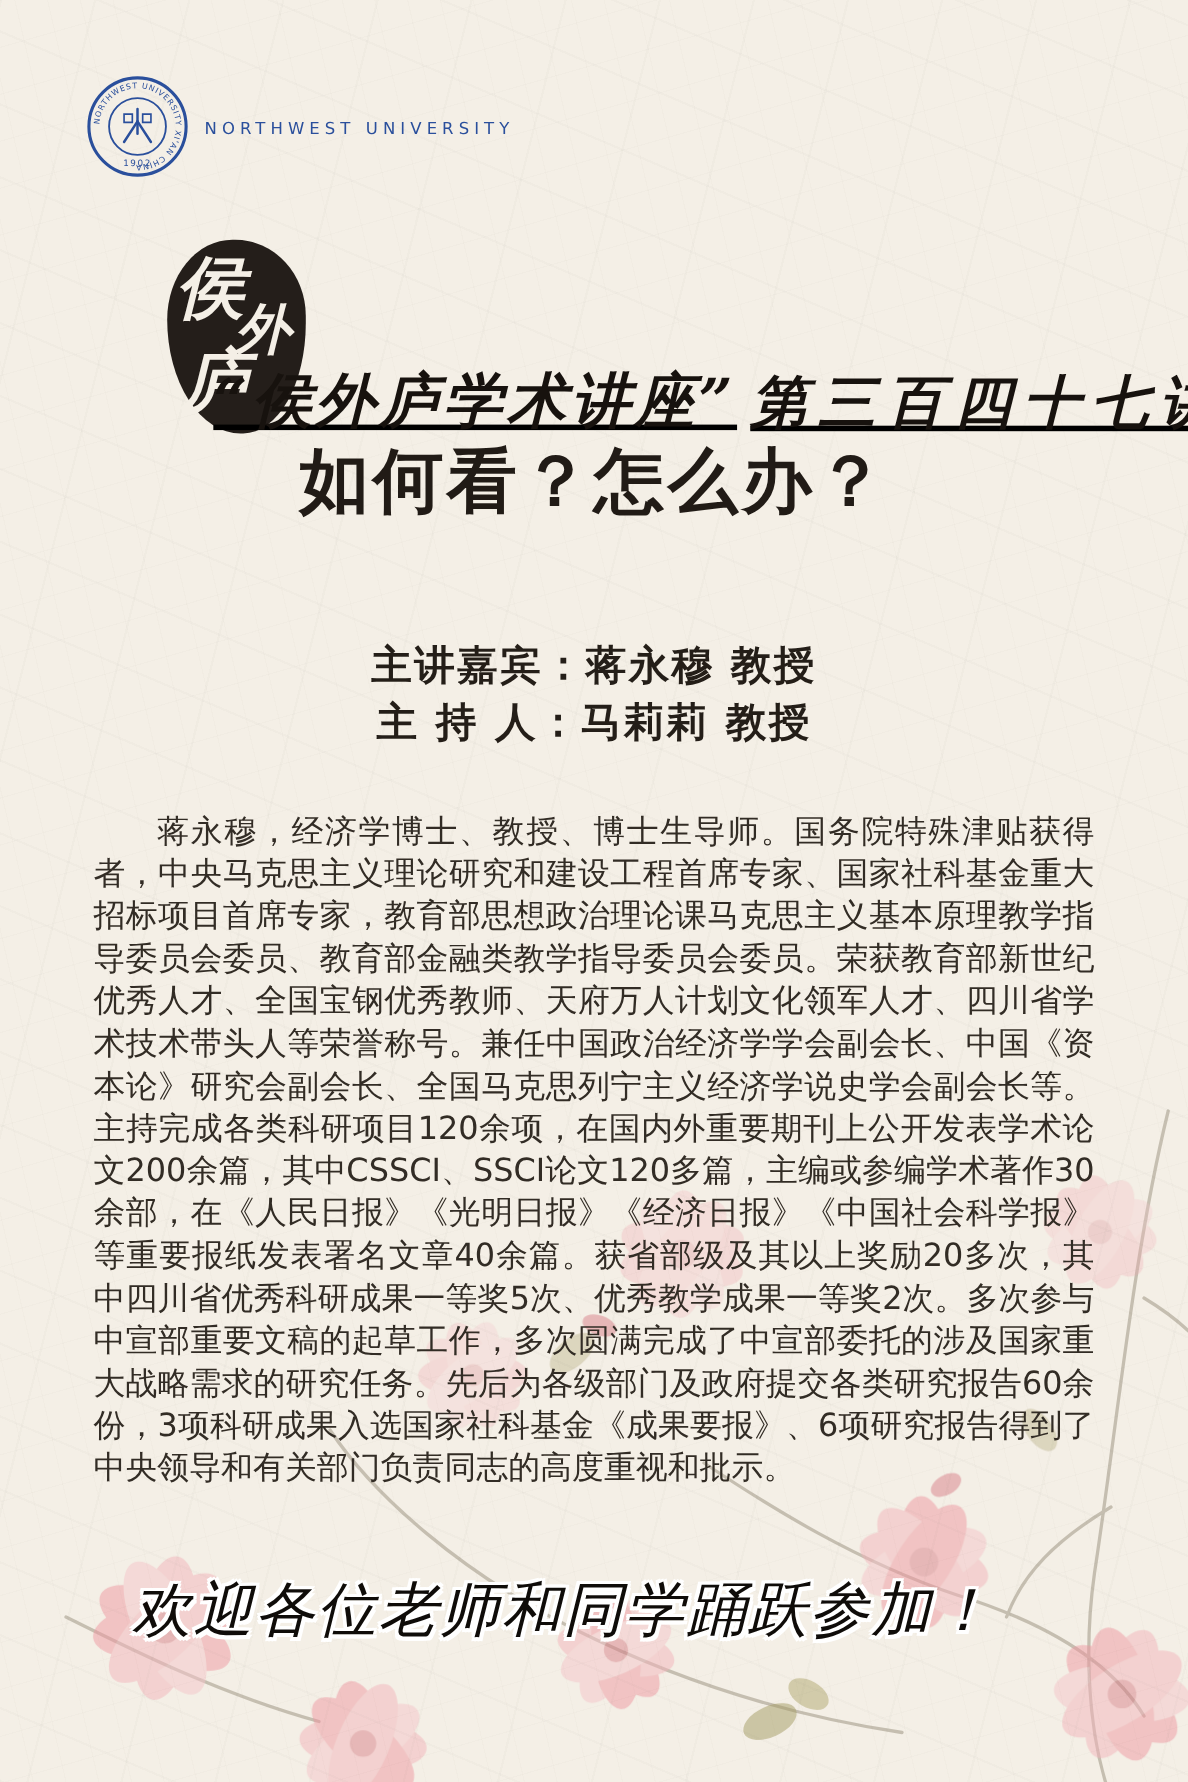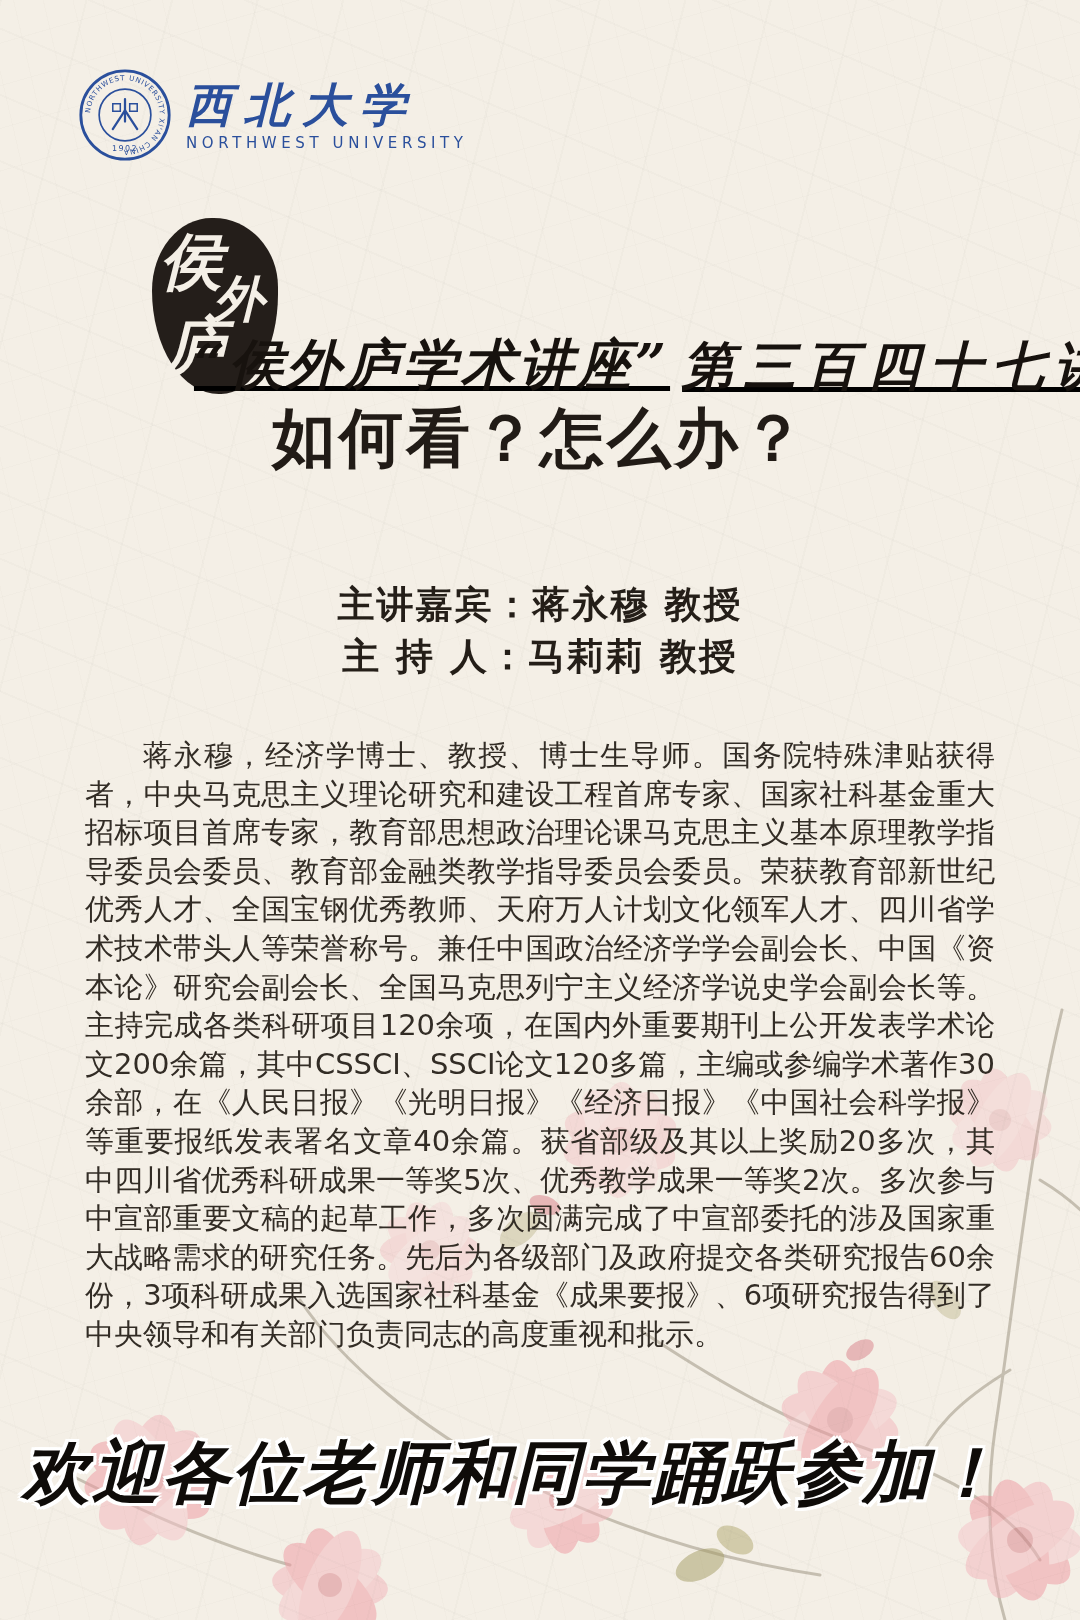--- a/index.html
+++ b/index.html
@@ -84,22 +84,22 @@
   
   .details{position:absolute;left:270px;top:1248px;}
   .detail-line{
     font-weight:bold;font-size:34px;line-height:54px;color:#211c16;letter-spacing:1px;white-space:nowrap;
   }
   .detail-line.org{margin-left:76px;font-size:31px;}
 
   
   .welcome{
     position:absolute;left:0;top:1428px;width:1024px;text-align:center;
-    font-family:"DejaVu Serif","Liberation Serif",serif;font-style:italic;font-weight:bold;
-    font-size:68px;color:#0f0c09;letter-spacing:2px;white-space:nowrap;
+    font-family:"DejaVu Serif","Liberation Serif",serif;font-style:italic;font-weight:normal;
+    font-size:54px;color:#0f0c09;letter-spacing:2px;white-space:nowrap;
     text-shadow:-3px -3px 0 #ffffff,3px -3px 0 #ffffff,-3px 3px 0 #ffffff,3px 3px 0 #ffffff,
                  0 -3px 0 #ffffff,0 3px 0 #ffffff,-3px 0 0 #ffffff,3px 0 0 #ffffff;
   }
 </style>
 </head>
 <body>
 
 <div class="poster">
 
   <svg class="flowers" viewBox="0 0 1080 620" xmlns="http://www.w3.org/2000/svg">
@@ -204,21 +204,20 @@
       <text x="50" y="88" text-anchor="middle" font-size="8.5" fill="#2a4f9c" letter-spacing="1.5" font-family="DejaVu Sans, sans-serif">1902</text>
       <g stroke="#2a4f9c" stroke-width="2.4" fill="none" stroke-linecap="round">
         <path d="M50,33 v24"></path>
         <path d="M50,45 L37,65"></path>
         <path d="M50,45 L63,65"></path>
         <path d="M37,38 h8 v8 h-8 z" stroke-width="1.6"></path>
         <path d="M55,38 h8 v8 h-8 z" stroke-width="1.6"></path>
       </g>
     </svg>
     <div class="uni-names">
-      <div class="uni-zh">西北大学</div>
       <div class="uni-en">NORTHWEST UNIVERSITY</div>
     </div>
   </div>
 
   <div class="series">
     <div class="series-seal">
       <span class="ss-c1">侯</span>
       <span class="ss-c2">外</span>
       <span class="ss-c3">庐</span>
       <span class="ss-sub">学术讲座</span>

